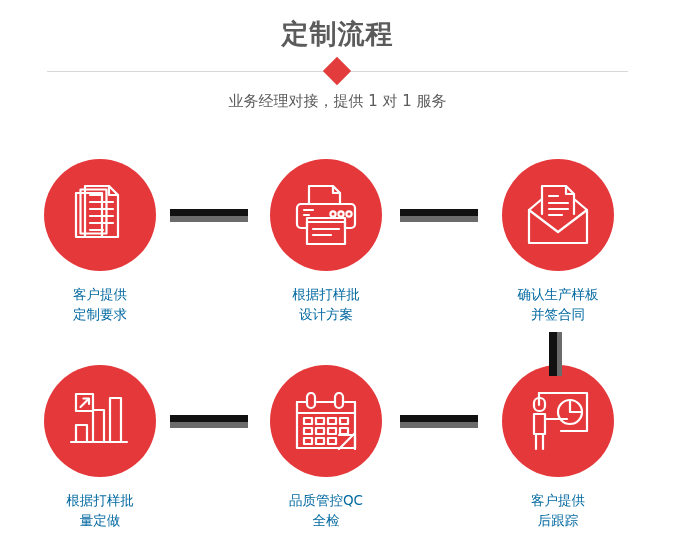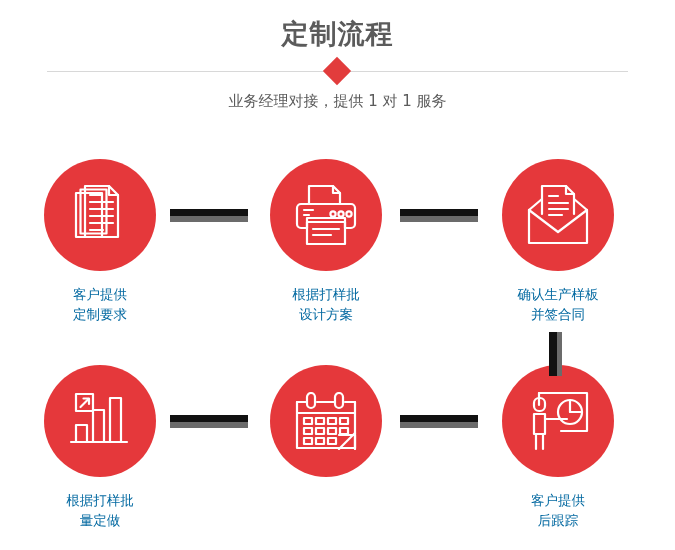--- a/index.html
+++ b/index.html
@@ -275,20 +275,22 @@
             <rect x="34" y="36" width="8" height="6"></rect>
             <rect x="46" y="36" width="8" height="6"></rect>
             <rect x="10" y="46" width="8" height="6"></rect>
             <rect x="22" y="46" width="8" height="6"></rect>
             <rect x="34" y="46" width="8" height="6"></rect>
             <path d="M61 41 l-16 16"></path>
             <path d="M45 43 h16 v14"></path>
           </g>
         </svg>
       </div>
+      <div class="node-label">品质管控QC
+全检</div>
     </div>
 
     <div class="node node-r1 node-c2">
       <div class="circle">
         <svg width="64" height="62" viewBox="0 0 64 62">
           <g fill="none" stroke="#ffffff" stroke-width="2.2" stroke-linejoin="round" stroke-linecap="round">
             <path d="M13 3 h48 v38 h-26"></path>
             <path d="M13 3 v12"></path>
             <circle cx="44" cy="22" r="12"></circle>
             <path d="M44 22 v-12"></path>

